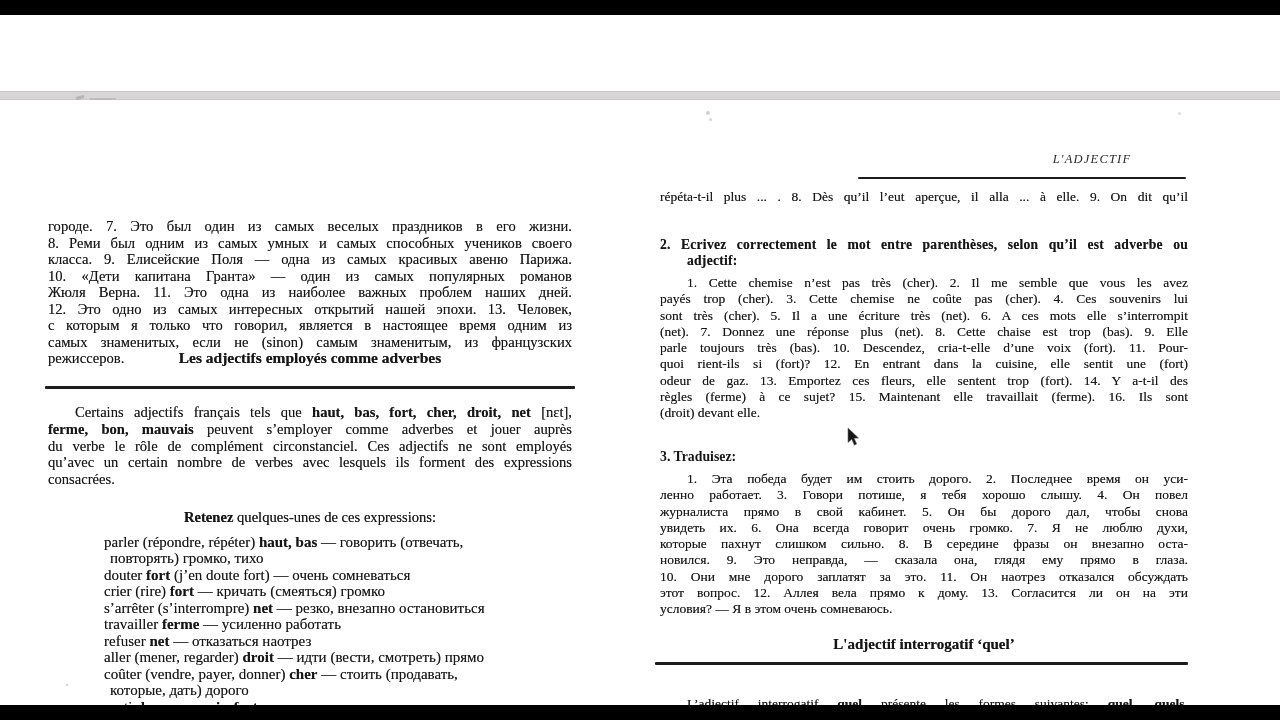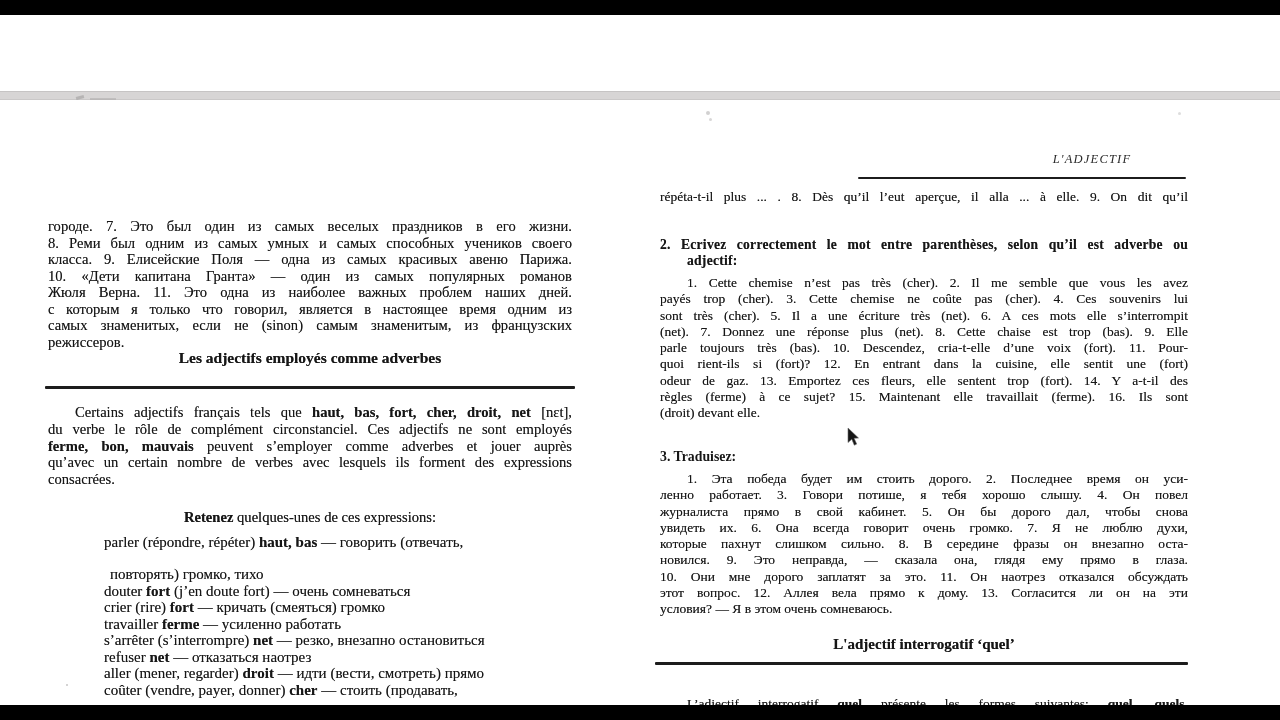--- a/index.html
+++ b/index.html
@@ -10,21 +10,21 @@
   }
   .abs{position:absolute;}
   
   .bar{left:0;width:1280px;background:#000;z-index:10;}
   
   .band{left:0;width:1280px;background:#d7d5d5;border-top:1px solid #c6c4c4;border-bottom:1px solid #cac8c8;}
   
   .tl{text-align:justify;text-align-last:justify;text-shadow:0 0 .5px rgba(25,25,25,.55);}
   .tl.nj{text-align:left;text-align-last:auto;}
   .tl.in{text-indent:27px;}
-  .tl.hang{padding-left:6px;margin-top:16px;}
+  .tl.hang{padding-left:6px;}
   .expr .tl{text-align:left;text-align-last:auto;}
   .leftcol{left:48px;width:524px;font-size:14.6px;}
   .rightcol{left:660px;width:528px;font-size:13.5px;}
   .title{font-weight:bold;text-align:center;text-align-last:center;text-shadow:0 0 .5px rgba(0,0,0,.6);}
   .rule{background:#1c1c1c;border-radius:1px;}
   .runhead{font-style:italic;font-size:12.5px;letter-spacing:1.2px;color:#2a2a2a;text-align:right;}
   .bold-lines .tl{font-weight:bold;letter-spacing:.25px;font-family:Liberation Serif, serif;}
   .speck{background:#8f8d8d;border-radius:50%;}
   b{font-weight:bold;}
 </style>
@@ -41,45 +41,46 @@
 <span class="abs speck" style="left:709px;top:118px;width:3px;height:3px;opacity:.35;"></span>
 <span class="abs speck" style="left:1178px;top:112px;width:3px;height:3px;opacity:.3;"></span>
 <span class="abs speck" style="left:66px;top:684px;width:2px;height:2px;opacity:.5;"></span>
 
 <div class="abs leftcol" style="top:202px;line-height:16.5px;margin-top:16px;">
     <div class="tl">городе. 7. Это был один из самых веселых праздников в его жизни.</div>
     <div class="tl">8. Реми был одним из самых умных и самых способных учеников своего</div>
     <div class="tl">класса. 9. Елисейские Поля — одна из самых красивых авеню Парижа.</div>
     <div class="tl">10. «Дети капитана Гранта» — один из самых популярных романов</div>
     <div class="tl">Жюля Верна. 11. Это одна из наиболее важных проблем наших дней.</div>
+    <div class="tl">12. Это одно из самых интересных открытий нашей эпохи. 13. Человек,</div>
     <div class="tl">с которым я только что говорил, является в настоящее время одним из</div>
     <div class="tl">самых знаменитых, если не (sinon) самым знаменитым, из французских</div>
     <div class="tl nj">режиссеров.</div>
   </div>
 
 <div class="abs leftcol title" style="top:349px;font-size:15.5px;line-height:18px;">Les adjectifs employés comme adverbes</div>
 <div class="abs rule" style="left:45px;top:386px;width:530px;height:2.5px;"></div>
 
 <div class="abs leftcol" style="top:404px;line-height:16.8px;">
     <div class="tl in">Certains adjectifs français tels que <b>haut, bas, fort, cher, droit, net</b> [nɛt],</div>
+    <div class="tl"><b>ferme, bon, mauvais</b> peuvent s’employer comme adverbes et jouer auprès</div>
     <div class="tl">du verbe le rôle de complément circonstanciel. Ces adjectifs ne sont employés</div>
-    <div class="tl"><b>ferme, bon, mauvais</b> peuvent s’employer comme adverbes et jouer auprès</div>
     <div class="tl">qu’avec un certain nombre de verbes avec lesquels ils forment des expressions</div>
     <div class="tl nj">consacrées.</div>
   </div>
 
 <div class="abs leftcol title" style="top:509px;font-size:14.6px;font-weight:normal;text-align:right;"><b>Retenez</b> quelques-unes de ces expressions:</div>
 
 <div class="abs expr" style="left:104px;top:534px;width:482px;font-size:15px;line-height:16.45px;">
     <div class="tl">parler (répondre, répéter) <b>haut, bas</b> — говорить (отвечать,</div>
     <div class="tl hang">повторять) громко, тихо</div>
     <div class="tl">douter <b>fort</b> (j’en doute fort) — очень сомневаться</div>
     <div class="tl">crier (rire) <b>fort</b> — кричать (смеяться) громко</div>
+    <div class="tl">s’arrêter (s’interrompre) <b>net</b> — резко, внезапно остановиться</div>
     <div class="tl">travailler <b>ferme</b> — усиленно работать</div>
-    <div class="tl">s’arrêter (s’interrompre) <b>net</b> — резко, внезапно остановиться</div>
     <div class="tl">refuser <b>net</b> — отказаться наотрез</div>
     <div class="tl">aller (mener, regarder) <b>droit</b> — идти (вести, смотреть) прямо</div>
     <div class="tl">coûter (vendre, payer, donner) <b>cher</b> — стоить (продавать,</div>
     <div class="tl hang">которые, дать) дорого</div>
     <div class="tl">sentir <b>bon, mauvais, fort</b> — пахнуть хорошо, плохо, сильно</div>
   </div>
 
 <div class="abs rule" style="left:858px;top:177px;width:328px;height:2px;"></div>
 <div class="abs runhead" style="left:997px;top:152px;width:190px;text-align:center;">L'ADJECTIF</div>
 

